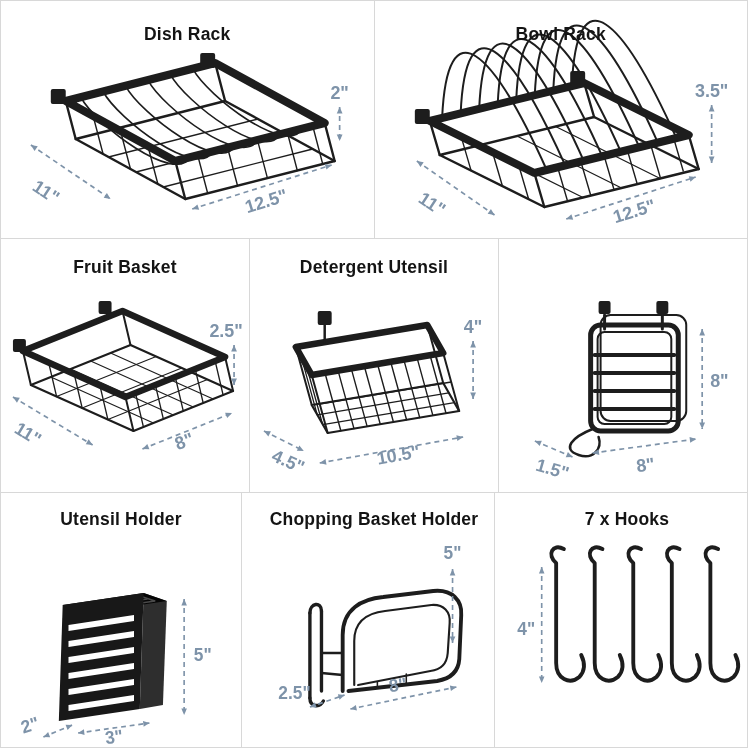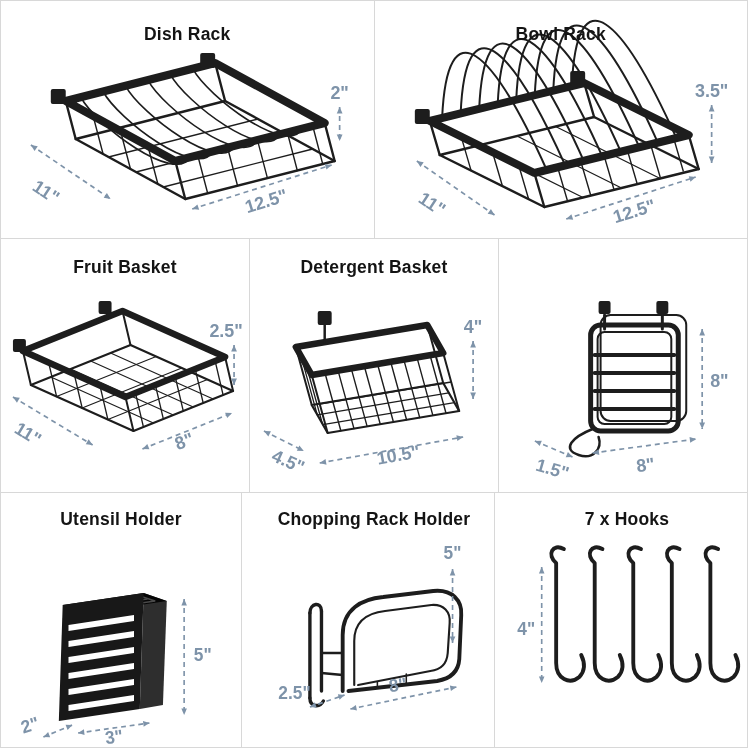--- a/index.html
+++ b/index.html
@@ -210,21 +210,21 @@
             <polygon points="234.0,106.0 236.9,112.4 231.1,112.4" class="dimhead"></polygon>
             <polygon points="92.0,206.0 85.1,205.2 88.0,200.3" class="dimhead"></polygon>
             <polygon points="12.0,158.0 18.9,158.8 16.0,163.7" class="dimhead"></polygon>
             <polygon points="232.0,174.0 227.1,179.0 225.0,173.7" class="dimhead"></polygon>
             <polygon points="142.0,210.0 146.9,205.0 149.0,210.3" class="dimhead"></polygon>
           </g>
       </svg>
     </section>
 
     <section class="panel">
-      <div class="title">Detergent Basket</div>
+      <div class="title">Detergent Utensil</div>
       <svg viewBox="0 0 249 253" preserveAspectRatio="none">
         <g>
 
           <polygon class="wire" stroke-width="2.2" points="62,166 194,144 210,172 78,194"></polygon>
           <line class="wire" stroke-width="1.2" x1="67.6" y1="175.8" x2="199.6" y2="153.8"></line>
           <line class="wire" stroke-width="1.2" x1="73.2" y1="185.6" x2="205.2" y2="163.6"></line>
 
           <line class="wire" stroke-width="2" x1="46" y1="108" x2="62" y2="166"></line>
           <line class="wire" stroke-width="2" x1="178" y1="86" x2="194" y2="144"></line>
           <line class="wire" stroke-width="2" x1="194" y1="114" x2="210" y2="172"></line>
@@ -339,21 +339,21 @@
             <polygon points="190.0,106.0 192.9,112.4 187.1,112.4" class="dimhead"></polygon>
             <polygon points="74.0,232.0 69.1,237.0 67.0,231.7" class="dimhead"></polygon>
             <polygon points="44.0,244.0 48.9,239.0 51.0,244.3" class="dimhead"></polygon>
             <polygon points="154.0,230.0 148.0,233.7 147.3,228.0" class="dimhead"></polygon>
             <polygon points="80.0,240.0 86.0,236.3 86.7,242.0" class="dimhead"></polygon>
           </g>
       </svg>
     </section>
 
     <section class="panel">
-      <div class="title">Chopping Rack Holder</div>
+      <div class="title">Chopping Basket Holder</div>
       <svg viewBox="0 0 249 254" preserveAspectRatio="none">
         <g>
 
           <path class="wire" stroke-width="3.5" d="M58,120 C58,110 70,108 70,118"></path>
           <line class="wire" stroke-width="3.5" x1="58" y1="120" x2="58" y2="205"></line>
           <line class="wire" stroke-width="3.5" x1="70" y1="118" x2="70" y2="198"></line>
           <path class="wire" stroke-width="3.5" d="M58,205 C58,214 68,215 72,208"></path>
           <line class="wire" stroke-width="2.5" x1="70" y1="160" x2="92" y2="160"></line>
           <line class="wire" stroke-width="2.5" x1="70" y1="180" x2="92" y2="182"></line>
 

